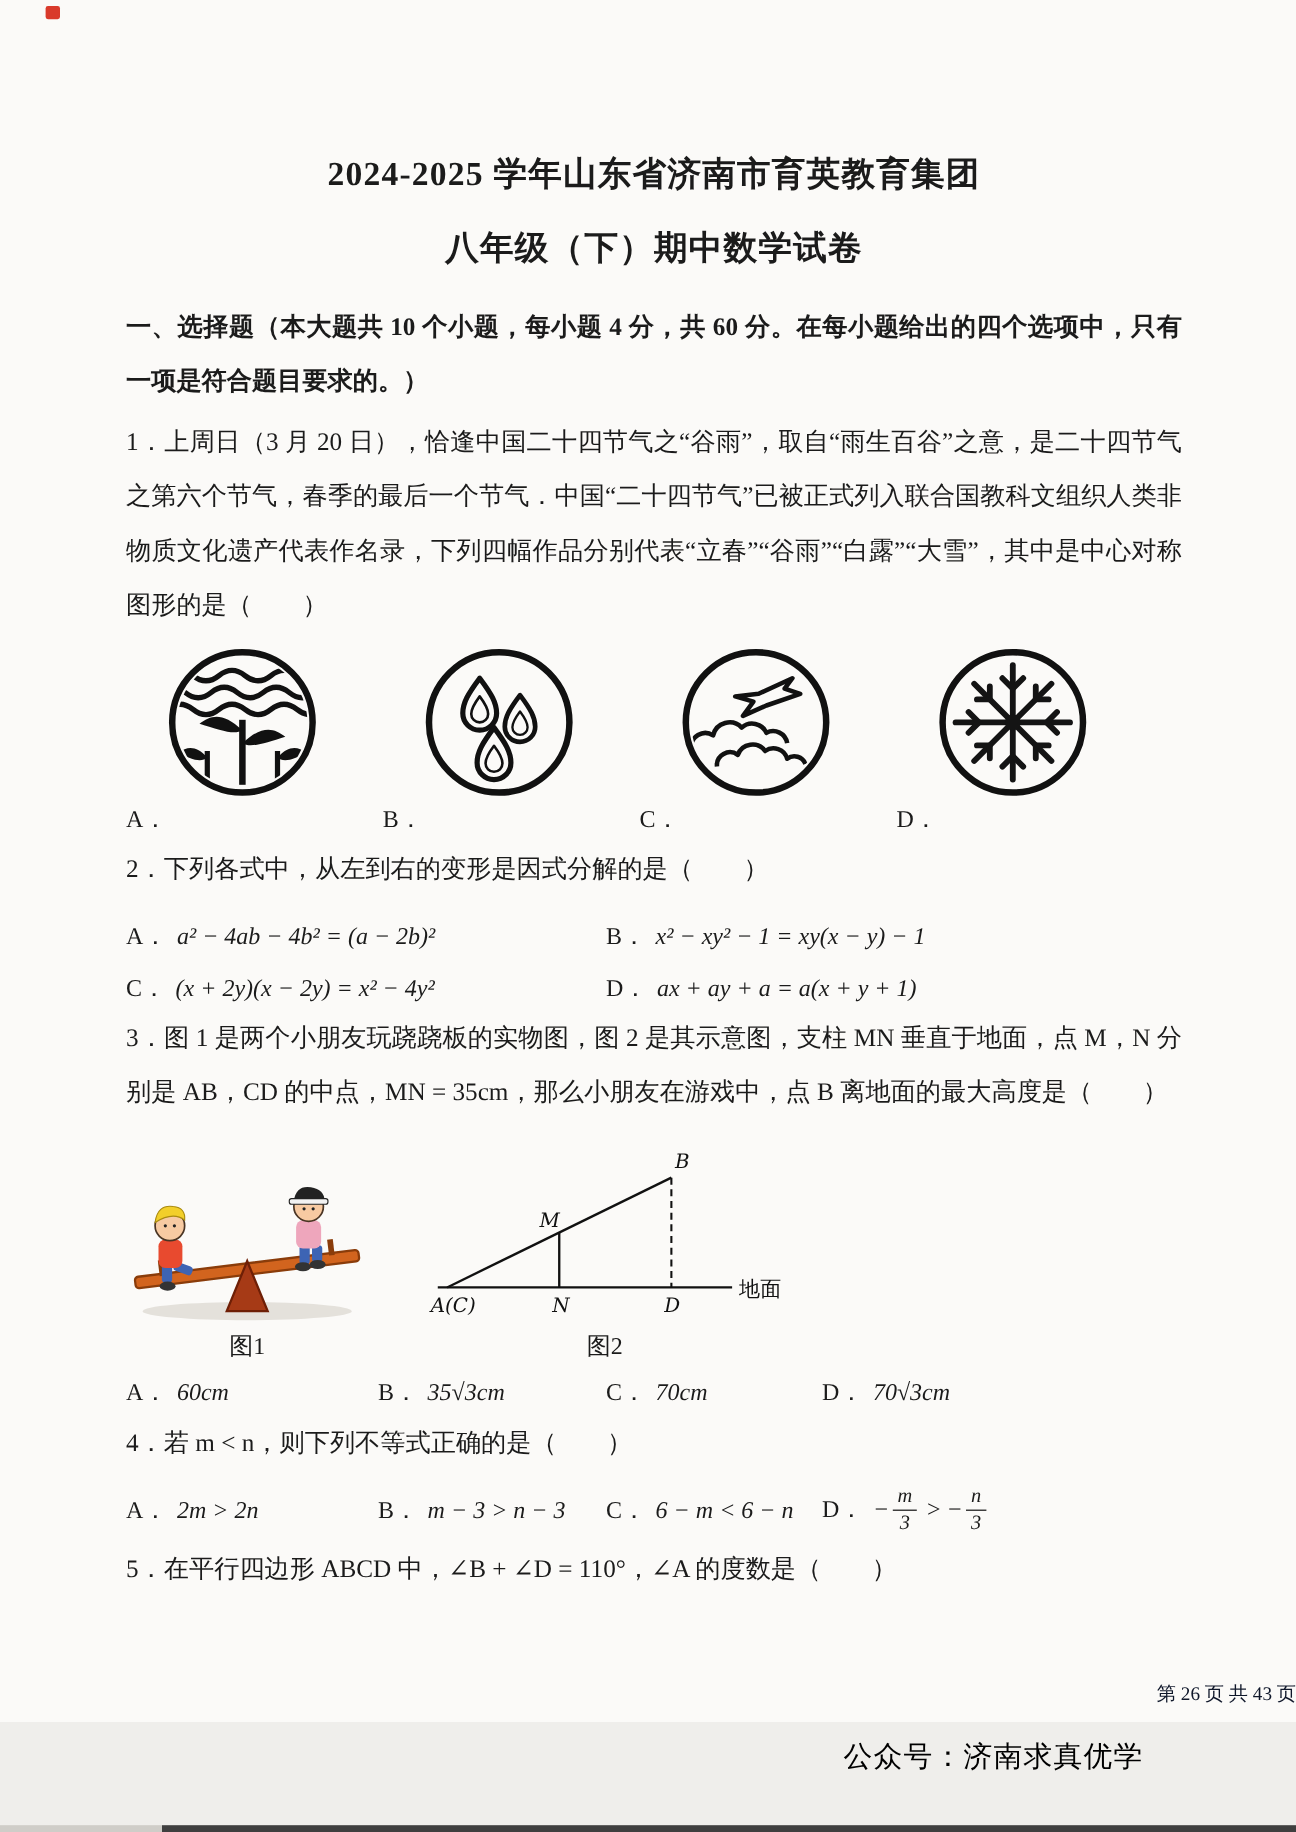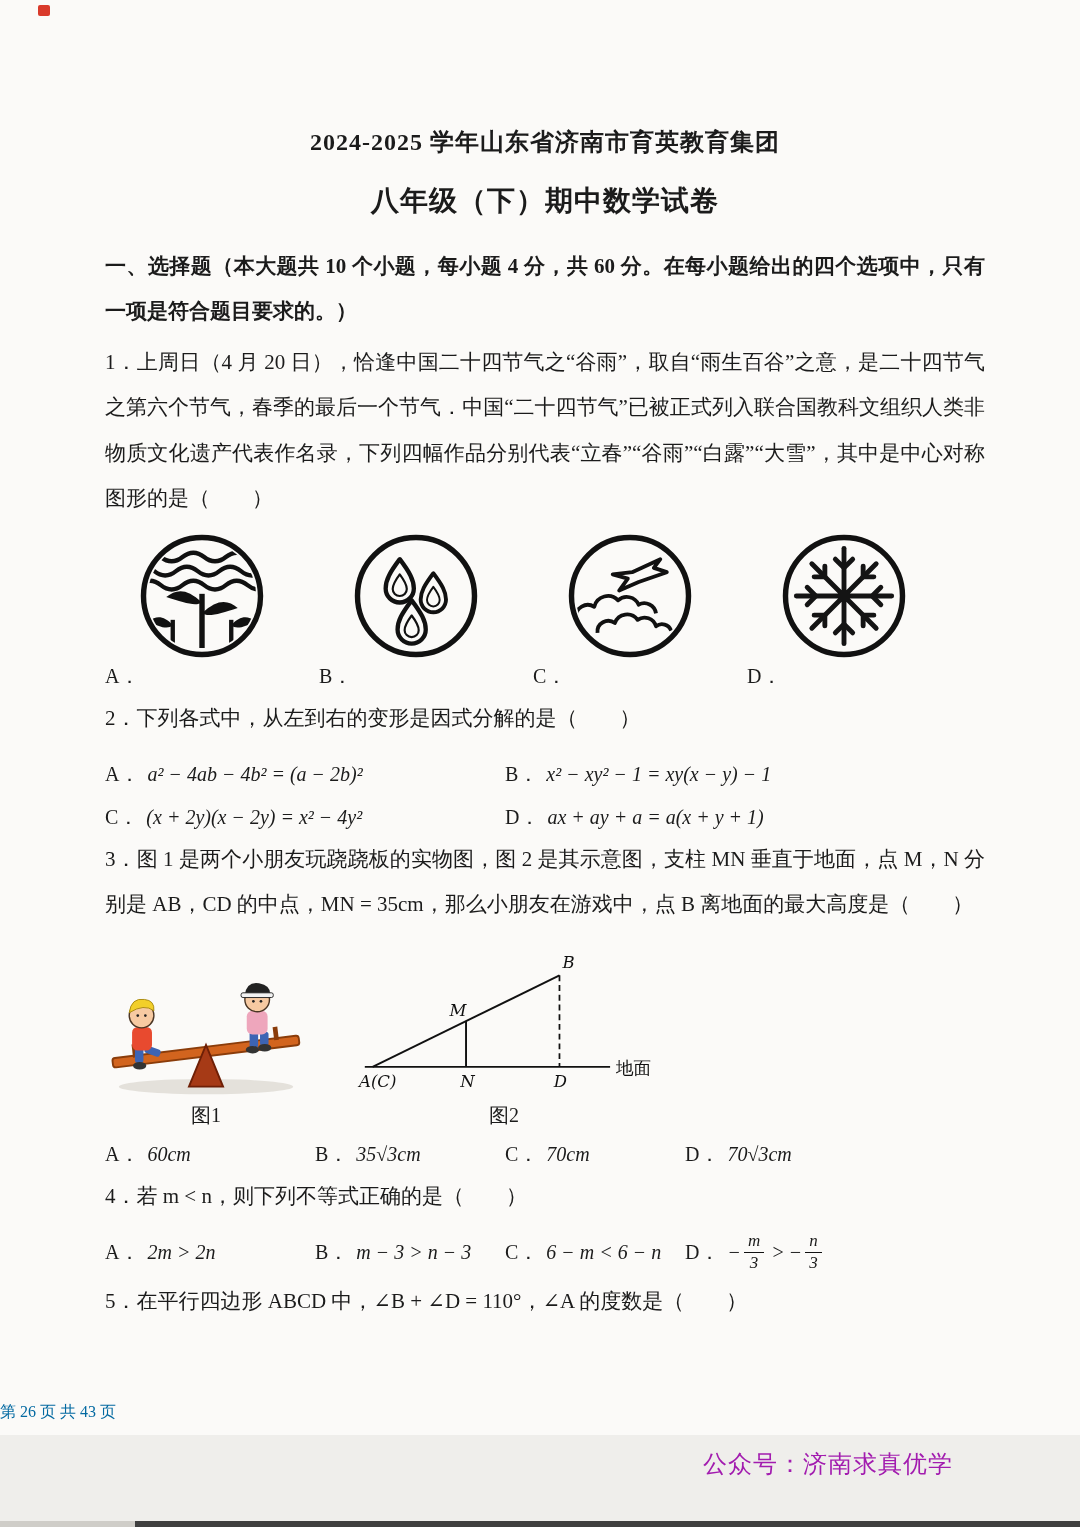--- a/index.html
+++ b/index.html
@@ -7,21 +7,21 @@
   body {
     position:relative;
     background:#fbfaf8;
     color:#1b1b1b;
     font-family:"Liberation Serif","DejaVu Serif",serif;
     font-size:21px;
     overflow:hidden;
   }
   .red-dot { position:absolute; left:38px; top:5px; width:12px; height:11px; background:#d93a2b; border-radius:2px; }
   .content { padding:126px 95px 0 105px; }
-  .title1 { font-size:24px; font-weight:bold; text-align:center; letter-spacing:1px; }
+  .title1 { font-size:28px; font-weight:bold; text-align:center; letter-spacing:1px; }
   .title2 { font-size:28px; font-weight:bold; text-align:center; letter-spacing:1px; margin-top:24px; }
   .section-header { margin-top:24px; font-weight:bold; line-height:2.15; text-align:justify; }
   .qtext { margin-top:6px; line-height:2.15; text-align:justify; }
   .math { font-style:italic; }
   
   .stamps-row { display:flex; margin-top:10px; }
   .stamp-cell { width:214px; }
   .stamp-cell svg { display:block; margin-left:32px; }
   .stamp-label { margin-top:2px; font-size:20px; }
   
@@ -37,39 +37,39 @@
   .fig-caption { margin-top:4px; font-size:20px; }
   
   .dlbl { font-family:"DejaVu Serif",serif; font-style:italic; font-size:17px; fill:#111; }
   .dlbl-cn { font-family:"Liberation Serif",serif; font-style:normal; font-size:18px; fill:#111; }
   
   .frac { display:inline-flex; flex-direction:column; align-items:center; vertical-align:middle; font-size:17px; line-height:1.2; margin:0 3px; }
   .frac .num { border-bottom:1.5px solid #111; padding:0 4px; }
   .frac .den { padding:0 4px; }
   .opt-val-flex { display:inline-flex; align-items:center; }
   
-  .footer-pageinfo { position:absolute; top:1402px; left:0; width:100%; text-align:left; font-size:16px; color:#0369a1; }
+  .footer-pageinfo { position:absolute; top:1402px; left:0; width:100%; text-align:right; font-size:16px; color:#0f172a; }
   .footer-strip { position:absolute; left:0; right:0; bottom:0; height:92px; background:#efeeeb; }
-  .watermark { position:absolute; top:1448px; left:703px; font-size:24px; color:#a21caf; font-family:"Liberation Sans",sans-serif; letter-spacing:1px; }
+  .watermark { position:absolute; top:1448px; left:703px; font-size:24px; color:#000000; font-family:"Liberation Sans",sans-serif; letter-spacing:1px; }
   .bottom-bar-left { position:absolute; bottom:0; left:0; width:135px; height:6px; background:#cfcdc8; }
   .bottom-bar { position:absolute; bottom:0; left:135px; right:0; height:6px; background:#3f3f3f; }
 </style>
 </head>
 <body>
 
 <div class="red-dot"></div>
 
 <div class="content">
 
   <div class="title1">2024-2025 学年山东省济南市育英教育集团</div>
   <div class="title2">八年级（下）期中数学试卷</div>
 
   <p class="section-header">一、选择题（本大题共 10 个小题，每小题 4 分，共 60 分。在每小题给出的四个选项中，只有一项是符合题目要求的。）</p>
 
-  <p class="qtext">1．上周日（4 月 20 日），恰逢中国二十四节气之“谷雨”，取自“雨生百谷”之意，是二十四节气之第六个节气，春季的最后一个节气．中国“二十四节气”已被正式列入联合国教科文组织人类非物质文化遗产代表作名录，下列四幅作品分别代表“立春”“谷雨”“白露”“大雪”，其中是中心对称图形的是（　　）</p>
+  <p class="qtext">1．上周日（3 月 20 日），恰逢中国二十四节气之“谷雨”，取自“雨生百谷”之意，是二十四节气之第六个节气，春季的最后一个节气．中国“二十四节气”已被正式列入联合国教科文组织人类非物质文化遗产代表作名录，下列四幅作品分别代表“立春”“谷雨”“白露”“大雪”，其中是中心对称图形的是（　　）</p>
 
   <div class="stamps-row">
     <div class="stamp-cell">
       <svg viewBox="0 0 120 120" width="130" height="130">
         <defs>
             <clipPath id="clipA">
               <circle cx="60" cy="60" r="50"></circle>
             </clipPath>
           </defs>
         <circle cx="60" cy="60" r="54" fill="none" stroke="#111" stroke-width="5"></circle>

